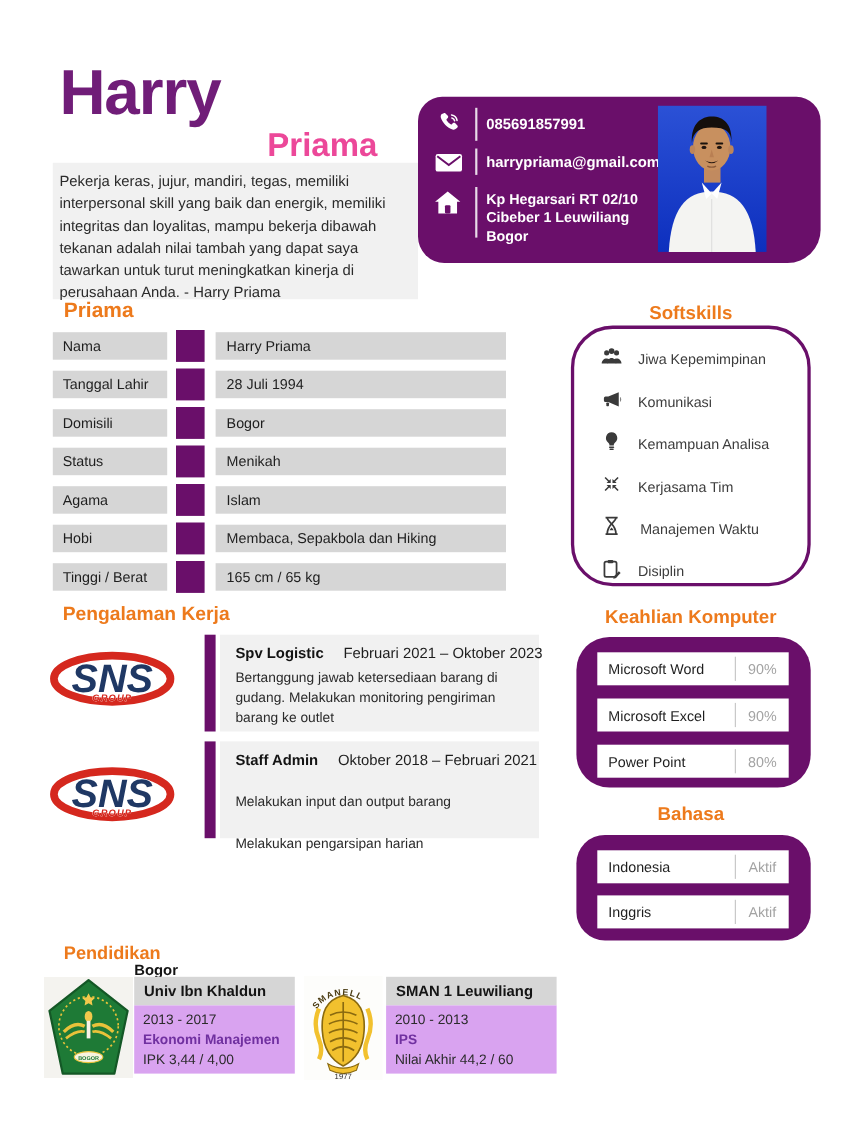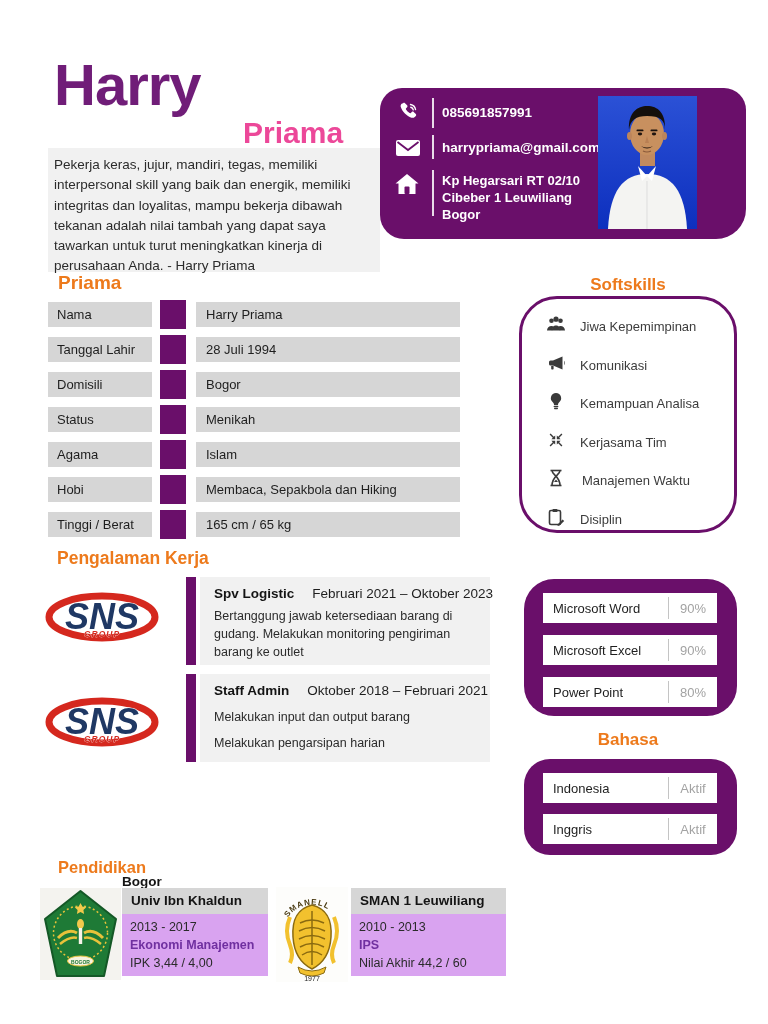--- a/index.html
+++ b/index.html
@@ -46,21 +46,21 @@
   .skill-label{font-size:13px;color:#3C3C3C;white-space:nowrap;}
 
   
   .vbar{position:absolute;left:186px;width:10px;height:88px;background:#6A0F6A;}
   .job-card{position:absolute;left:200px;width:290px;height:88px;background:#F1F1F1;
             box-sizing:border-box;padding:9px 12px 0 14px;}
   .job-title-row{display:flex;gap:18px;align-items:baseline;font-size:13.5px;}
   .job-role{font-weight:bold;color:#141414;white-space:nowrap;}
   .job-period{color:#1E1E1E;white-space:nowrap;}
   .job-para{font-size:12.5px;color:#2B2B2B;line-height:1.45;margin-top:6px;}
-  .job-line{font-size:12.5px;color:#2B2B2B;margin-top:12px;}
+  .job-line{font-size:12.5px;color:#2B2B2B;margin-top:24px;}
   .job-logo{position:absolute;left:44px;width:116px;height:54px;}
 
   
   #comp-box{left:524px;top:579px;width:213px;height:137px;background:#6A0F6A;border-radius:30px;}
   #lang-box{left:524px;top:759px;width:213px;height:96px;background:#6A0F6A;border-radius:26px;}
   .meter-row{position:absolute;left:19px;width:174px;height:30px;background:#fff;
              display:flex;align-items:center;}
   .meter-name{font-size:13px;color:#1E1E1E;padding-left:10px;flex:1;}
   .meter-div{width:1px;height:22px;background:#C4C4C4;}
   .meter-val{width:48px;text-align:center;font-size:13px;color:#A3A3A3;}
@@ -290,20 +290,21 @@
   <div class="vbar" style="top:674px;"></div>
   <div class="job-card" style="top:674px;">
     <div class="job-title-row">
       <span class="job-role">Staff Admin</span>
       <span class="job-period">Oktober 2018 – Februari 2021</span>
     </div>
     <div class="job-line">Melakukan input dan output barang</div>
     <div class="job-line">Melakukan pengarsipan harian</div>
   </div>
 
+  <div class="abs orange" id="comp-title">Keahlian Komputer</div>
   <div class="abs" id="comp-box">
     <div class="meter-row" style="top:14px;">
       <span class="meter-name">Microsoft Word</span>
       <span class="meter-div"></span>
       <span class="meter-val">90%</span>
     </div>
     <div class="meter-row" style="top:56px;">
       <span class="meter-name">Microsoft Excel</span>
       <span class="meter-div"></span>
       <span class="meter-val">90%</span>

